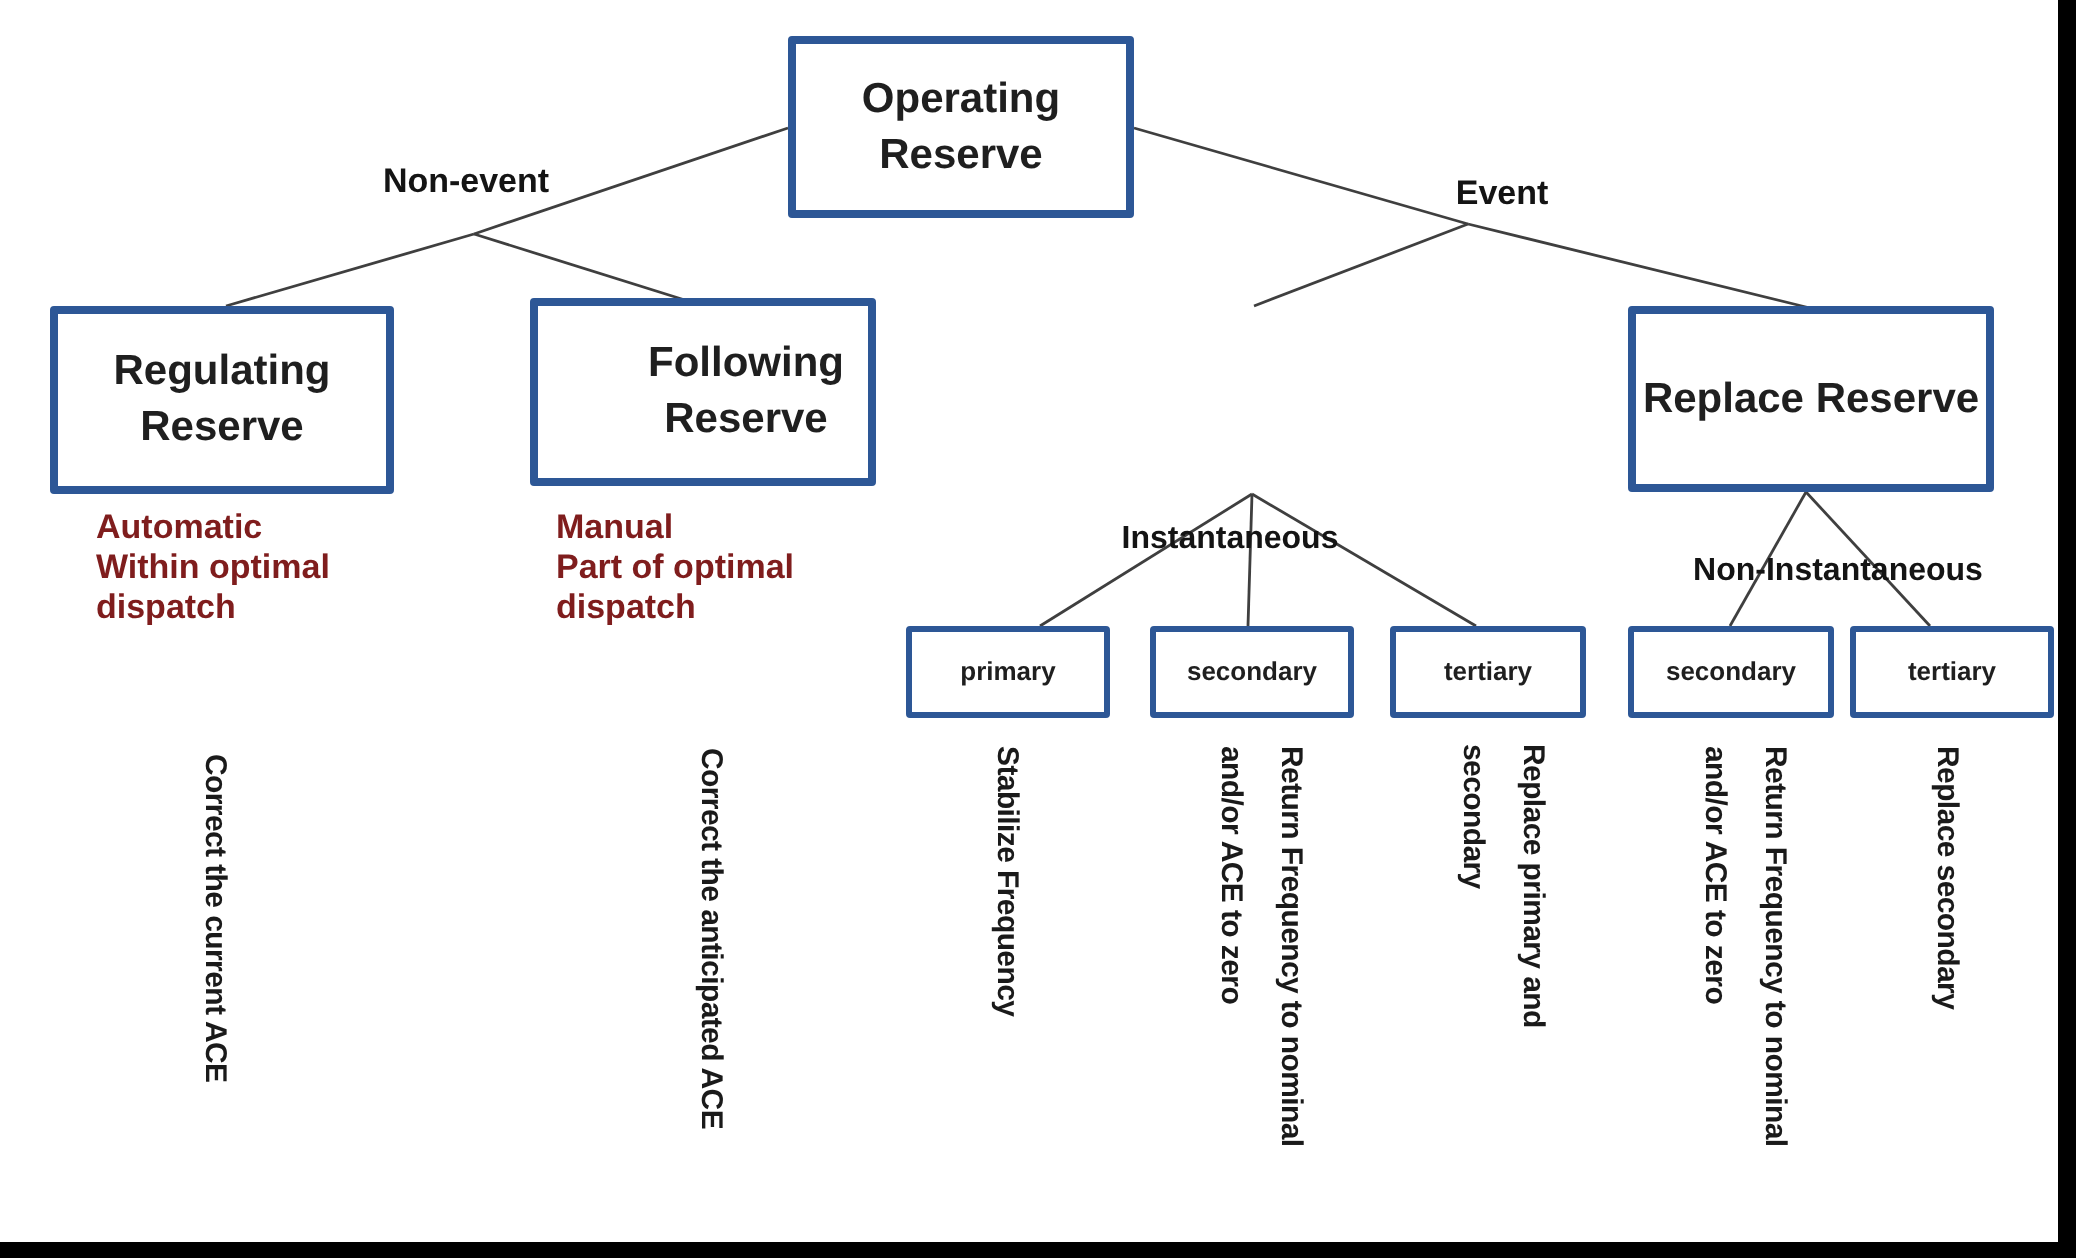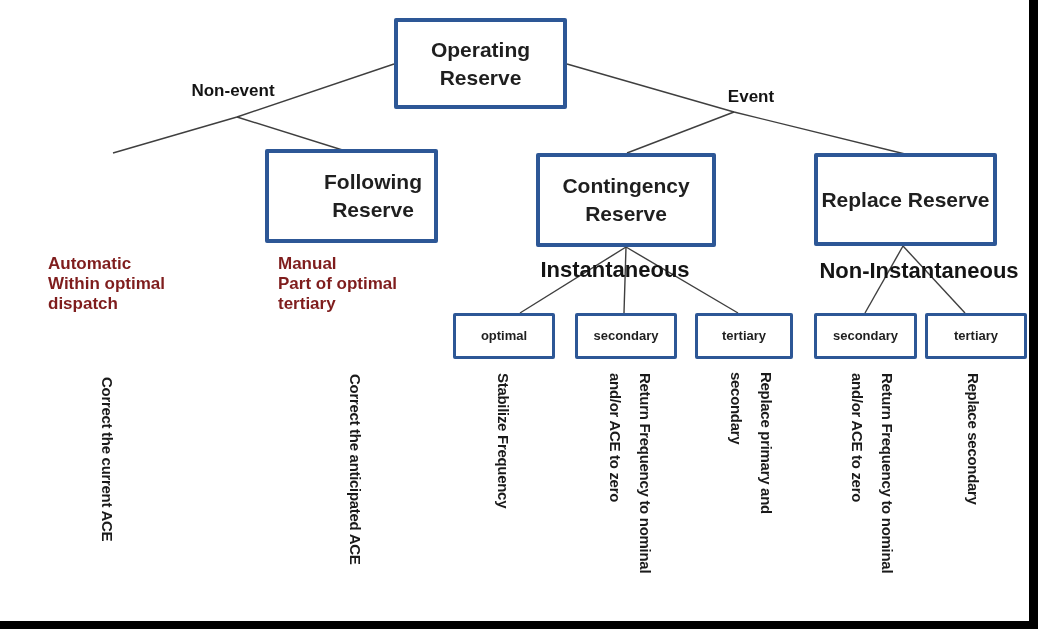--- a/index.html
+++ b/index.html
@@ -15,21 +15,21 @@
     font-weight:bold;font-size:21px;line-height:28px;color:#1f1f1f;
   }
   .box-sm{
     border-width:3px;font-size:13px;line-height:16px;font-weight:bold;
   }
   .float-label{
     position:absolute;transform:translate(-50%,-50%);white-space:nowrap;
     font-weight:bold;color:#141414;
   }
   .branch-label{font-size:17px;}
-  .timing-label{font-size:22px;}
+  .timing-label{font-size:16px;}
   .note{
     position:absolute;font-size:17px;font-weight:bold;line-height:20px;
     white-space:pre-line;color:#7f1d1d;
   }
   .rot{
     position:absolute;width:250px;font-size:15px;font-weight:bold;
     letter-spacing:-0.3px;line-height:30px;white-space:pre-line;
     transform:rotate(90deg);transform-origin:0 0;color:#1a1a1a;
   }
   .frame{position:absolute;background:#000000;}
@@ -57,42 +57,42 @@
     </g>
   </svg>
 
   <div class="box" style="left:394px;top:18px;width:173px;height:91px;">
     <span>Operating Reserve</span>
   </div>
 
   <div class="float-label branch-label" style="left:233px;top:91px;">Non-event</div>
   <div class="float-label branch-label" style="left:751px;top:97px;">Event</div>
 
+  <div class="box" style="left:25px;top:153px;width:172px;height:94px;">
+    <span>Regulating Reserve</span>
+  </div>
   <div class="box" style="left:265px;top:149px;width:173px;height:94px;padding-left:43px;">
     <span>Following Reserve</span>
-  </div>
-  <div class="box" style="left:536px;top:153px;width:180px;height:94px;">
-    <span>Contingency Reserve</span>
   </div>
   <div class="box" style="left:814px;top:153px;width:183px;height:93px;">
     <span>Replace Reserve</span>
   </div>
 
   <div class="note" style="left:48px;top:254px;width:180px;">Automatic
 Within optimal
 dispatch</div>
   <div class="note" style="left:278px;top:254px;width:180px;">Manual
 Part of optimal
-tertiary</div>
+dispatch</div>
 
   <div class="float-label timing-label" style="left:615px;top:270px;">Instantaneous</div>
-  <div class="float-label timing-label" style="left:919px;top:271px;">Non-Instantaneous</div>
+  <div class="float-label timing-label" style="left:919px;top:286px;">Non-Instantaneous</div>
 
   <div class="box box-sm" style="left:453px;top:313px;width:102px;height:46px;">
-    <span>optimal</span>
+    <span>primary</span>
   </div>
   <div class="box box-sm" style="left:575px;top:313px;width:102px;height:46px;">
     <span>secondary</span>
   </div>
   <div class="box box-sm" style="left:695px;top:313px;width:98px;height:46px;">
     <span>tertiary</span>
   </div>
   <div class="box box-sm" style="left:814px;top:313px;width:103px;height:46px;">
     <span>secondary</span>
   </div>

